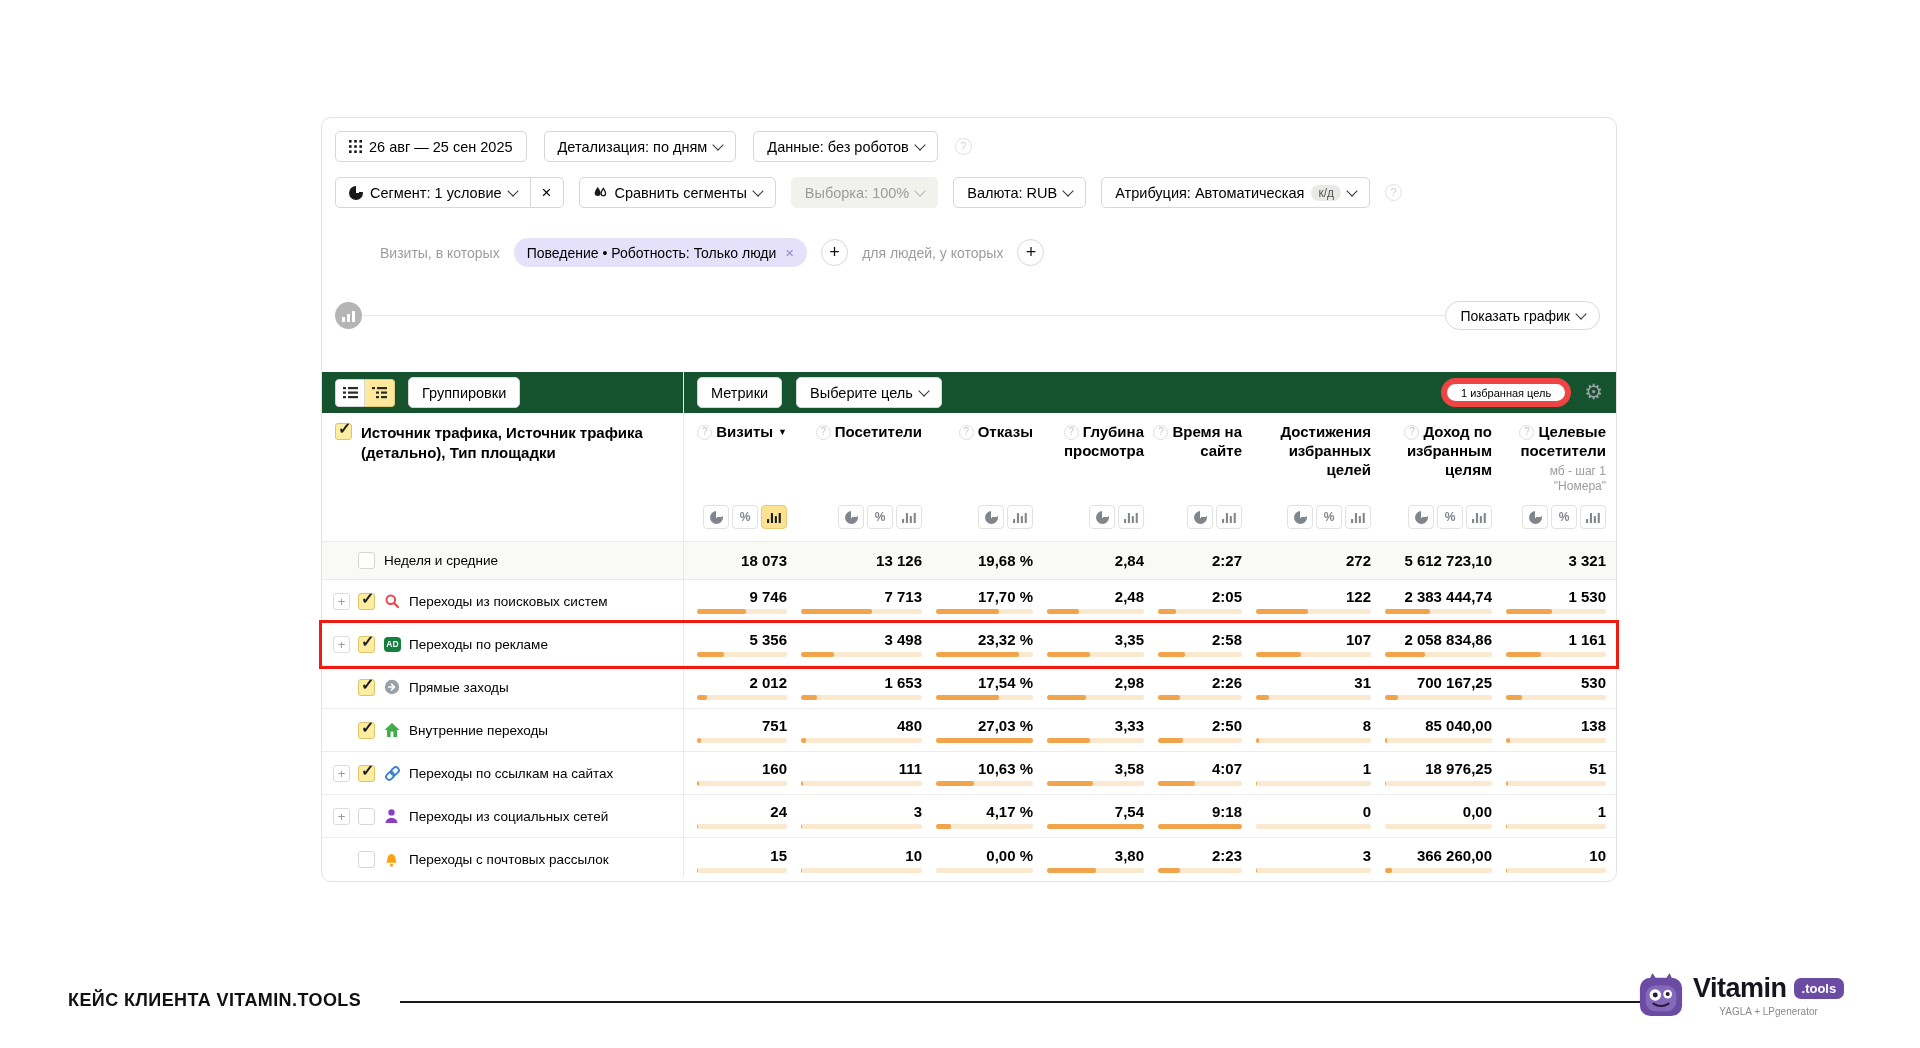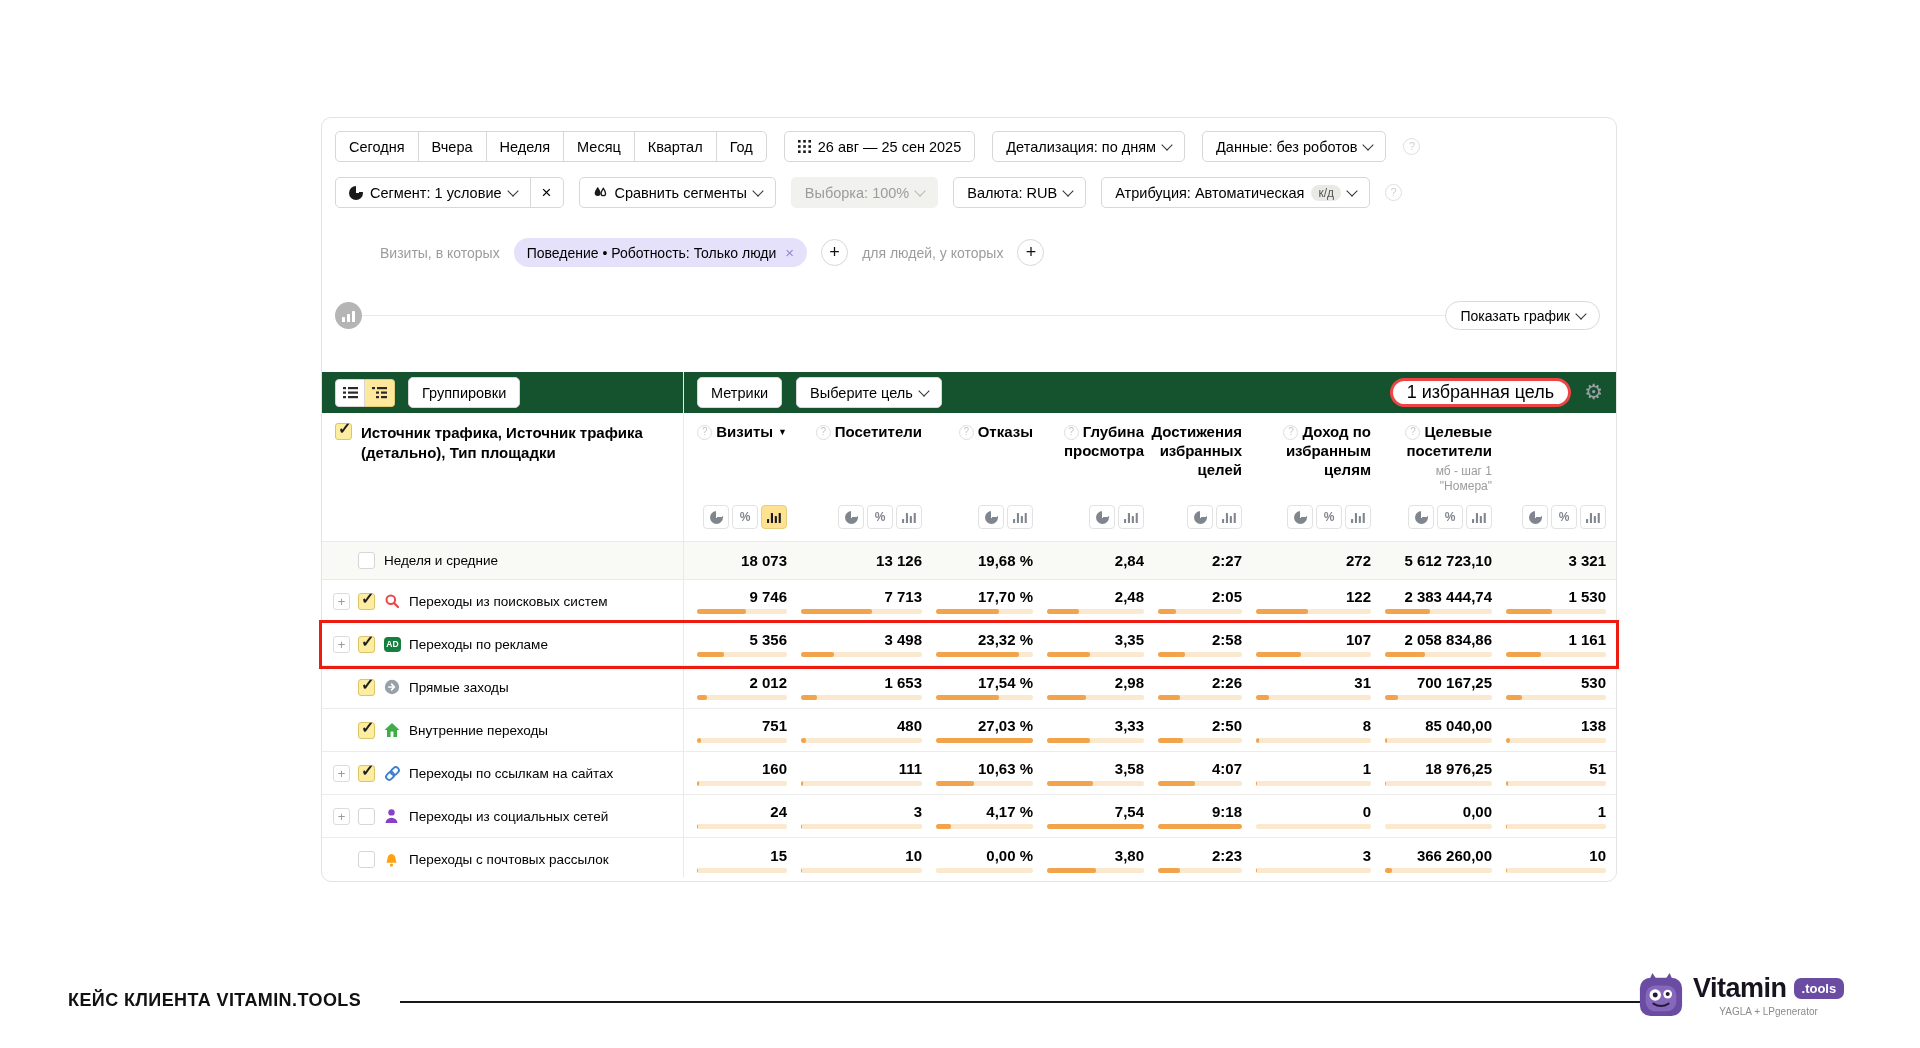--- a/index.html
+++ b/index.html
@@ -60,22 +60,22 @@
   .controls { height:41px; background:#14532d; display:flex; align-items:center; }
   .sec1 { width:361px; flex:none; display:flex; align-items:center; padding-left:13px; box-sizing:border-box; gap:0; }
   .tgl { width:30px; height:28px; border:1px solid #d7d7d7; background:#fff; display:flex; align-items:center;
     justify-content:center; box-sizing:border-box; }
   .tgl:first-child { border-radius:4px 0 0 4px; }
   .tgl + .tgl { border-left:none; border-radius:0 4px 4px 0; }
   .tgl.active { background:#fde89c; border-color:#e3cd77; }
   .sec1 .btn { margin-left:13px; }
   .sec2 { flex:1; display:flex; align-items:center; gap:14px; padding-left:14px; }
   .sec3 { margin-left:auto; display:flex; align-items:center; gap:13px; padding-right:13px; }
-  .pill { height:29px; border:3px solid #ef4444; border-radius:15px; background:#fff; display:flex;
-    align-items:center; padding:0 14px; font-size:18px; box-sizing:border-box; }
+  .pill { height:29px; border:6px solid #ef4444; border-radius:15px; background:#fff; display:flex;
+    align-items:center; padding:0 14px; font-size:11px; box-sizing:border-box; }
   .gear { font-size:21px; color:#9aa1a8; line-height:1; font-family:"DejaVu Sans", sans-serif; }
   
   .thead { display:flex; min-height:92px; }
   .hleft { width:361px; flex:none; box-sizing:border-box; padding:10px 12px 0 13px; display:flex; gap:9px; }
   .htitle { font-weight:bold; font-size:15px; line-height:1.3; }
   .dgrid { flex:1; display:grid; grid-template-columns:104px 135px 111px 111px 98px 129px 121px 1fr;
     padding-right:10px; box-sizing:border-box; }
   .hcell { text-align:right; padding-top:10px; font-weight:bold; font-size:15px; line-height:1.25; }
   .qmark { display:inline-block; width:15px; height:15px; border:1.5px solid #dedede; border-radius:50%;
     font-size:10px; line-height:12px; color:#c6c6c6; text-align:center; font-weight:normal;
@@ -129,28 +129,20 @@
   .brand-name { font-size:27px; font-weight:bold; color:#17131f; letter-spacing:-0.5px; }
   .brand-badge { background:#6a4ca3; color:#fff; font-size:13px; font-weight:bold; padding:3px 8px; border-radius:7px; }
   .brand-sub { font-size:10px; color:#8b8b8b; text-align:center; margin-top:2px; }
 </style>
 </head>
 <body>
 
 <div class="panel">
 
   <div class="tb1">
-    <div class="seg">
-      <span class="btn">Сегодня</span>
-      <span class="btn">Вчера</span>
-      <span class="btn">Неделя</span>
-      <span class="btn">Месяц</span>
-      <span class="btn">Квартал</span>
-      <span class="btn">Год</span>
-    </div>
     <span class="btn">
       <span style="display:flex;">
         <svg width="13" height="13" viewBox="0 0 13 13" fill="#1a1a1a">
             <rect x="0" y="0" width="2.6" height="2.6"></rect>
             <rect x="5.2" y="0" width="2.6" height="2.6"></rect>
             <rect x="10.4" y="0" width="2.6" height="2.6"></rect>
             <rect x="0" y="5.2" width="2.6" height="2.6"></rect>
             <rect x="5.2" y="5.2" width="2.6" height="2.6"></rect>
             <rect x="10.4" y="5.2" width="2.6" height="2.6"></rect>
             <rect x="0" y="10.4" width="2.6" height="2.6"></rect>
@@ -275,20 +267,21 @@
     <div class="thead">
       <div class="hleft">
         <span class="cb checked" style="margin-right:0;"></span>
         <span class="htitle">Источник трафика, Источник трафика (детально), Тип площадки</span>
       </div>
       <div class="dgrid" id="hdr-grid">
           <div class="hcell"><span class="qmark">?</span><span class="hlab">Визиты</span><span class="sortm">▼</span></div>
           <div class="hcell"><span class="qmark">?</span><span class="hlab">Посетители</span></div>
           <div class="hcell"><span class="qmark">?</span><span class="hlab">Отказы</span></div>
           <div class="hcell"><span class="qmark">?</span><span class="hlab">Глубина просмотра</span></div>
+          <div class="hcell"><span class="qmark">?</span><span class="hlab">Время на сайте</span></div>
           <div class="hcell"><span class="hlab">Достижения избранных целей</span></div>
           <div class="hcell"><span class="qmark">?</span><span class="hlab">Доход по избранным целям</span></div>
           <div class="hcell"><span class="qmark">?</span><span class="hlab">Целевые посетители</span><div class="hsub">мб - шаг 1
 "Номера"</div></div>
         </div>
     </div>
 
     <div class="chiprow">
       <div class="chipspacer"></div>
       <div class="dgrid" id="chips-grid">

